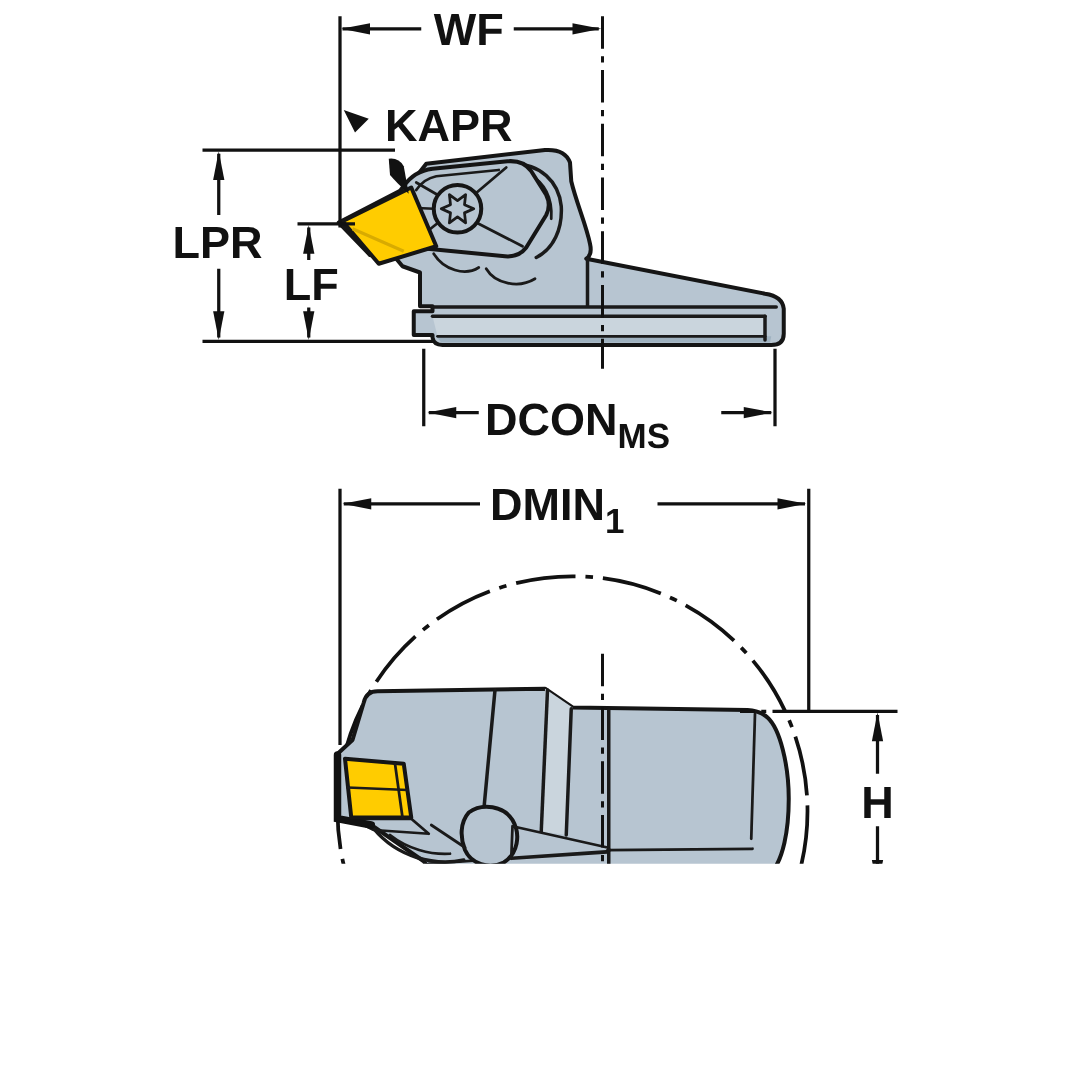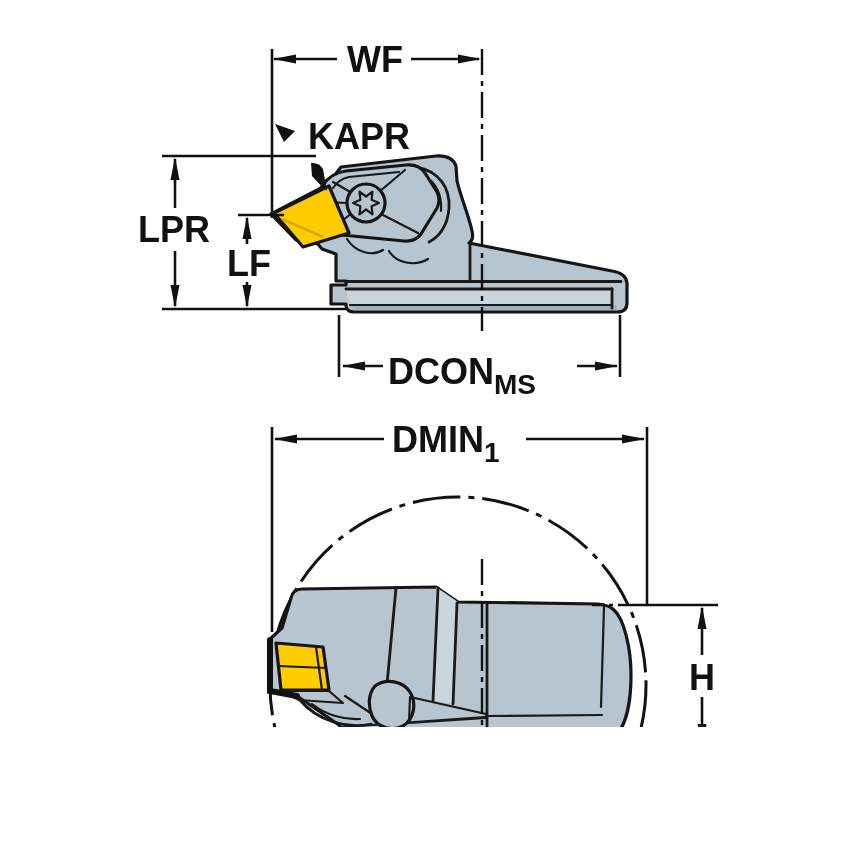--- a/index.html
+++ b/index.html
@@ -6,21 +6,20 @@
     margin: 0;
     padding: 0;
     background: #ffffff;
   }
   #stage {
     position: relative;
     width: 854px;
     height: 691px;
     background: #ffffff;
     font-family: "Liberation Sans", sans-serif;
-    margin-top: 36px;
   }
   svg { display: block; }
   .outline       { stroke: #151515; stroke-width: 3.2; stroke-linejoin: round; stroke-linecap: round; }
   .detail        { stroke: #1a1a1a; stroke-width: 2.2; stroke-linejoin: round; stroke-linecap: round; fill: none; }
   .detail-thick  { stroke: #1a1a1a; stroke-width: 2.8; stroke-linejoin: round; stroke-linecap: round; fill: none; }
   .dim           { stroke: #111111; stroke-width: 2.6; stroke-linecap: butt; fill: none; }
   .centerline    { stroke: #111111; stroke-width: 2.4; stroke-dasharray: 26 6 5 6; fill: none; }
   .arrow         { fill: #111111; stroke: none; }
   .dim-label     { fill: #111111; font-weight: bold; font-size: 36px; }
   .dim-label-sub { font-size: 28px; font-weight: bold; }

